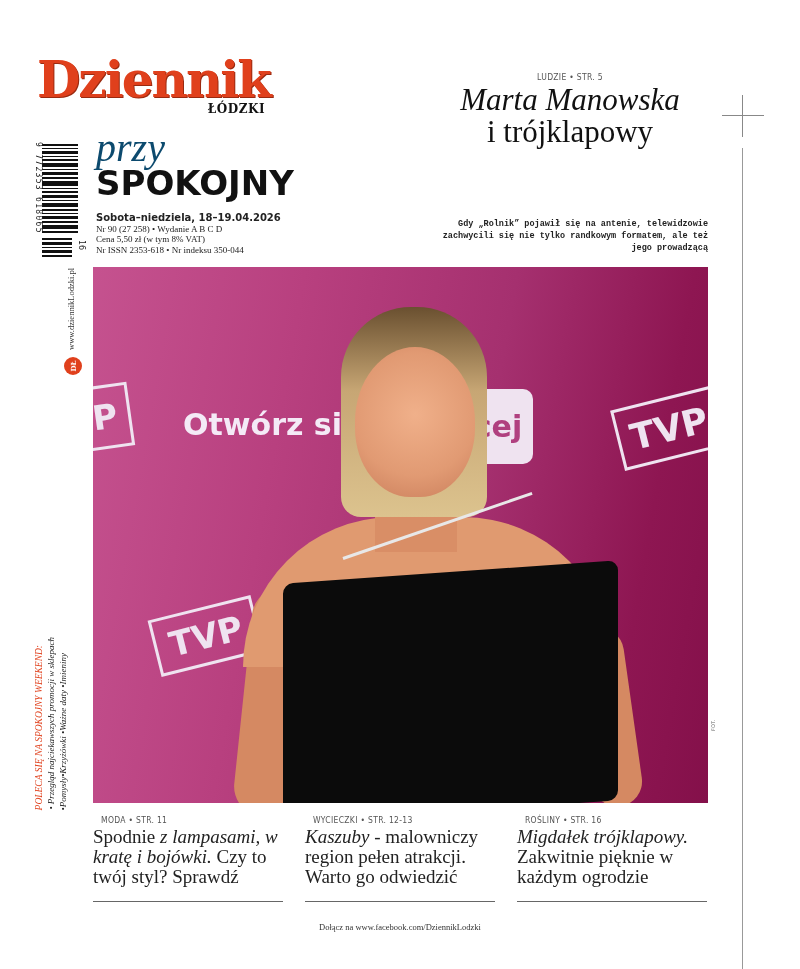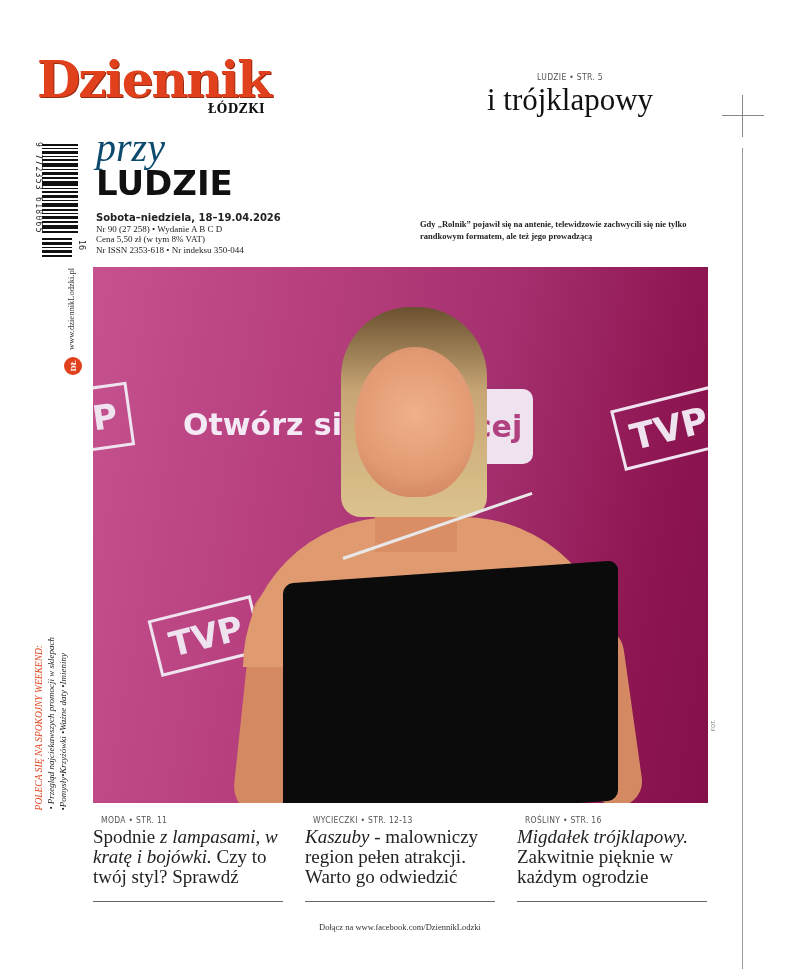--- a/index.html
+++ b/index.html
@@ -31,21 +31,21 @@
   .side-promo .col { position:absolute; bottom:0; writing-mode:vertical-rl; transform:rotate(180deg); white-space:nowrap; font-style:italic; font-size:9px; line-height:11px; }
   .side-promo .c1 { left:0; color:#e0401c; font-size:9.5px; }
   .side-promo .c2 { left:12px; color:#222; }
   .side-promo .c3 { left:24px; color:#222; }
 
   
   .lead { position:absolute; left:420px; top:72px; width:300px; text-align:center; }
   .kicker { font-family:"DejaVu Sans Condensed","DejaVu Sans", sans-serif; font-size:8.5px; color:#555; letter-spacing:0.3px; }
   .lead-title { margin-top:2px; font-size:31px; line-height:32px; color:#111; }
   .lead-title .it { font-style:italic; display:block; }
-  .lead-dek { position:absolute; left:420px; top:218px; width:288px; font-family:Liberation Serif, serif; font-weight:bold; font-size:8.5px; line-height:12px; color:#222; }
+  .lead-dek { position:absolute; left:420px; top:218px; width:288px; text-align:right; font-family:Liberation Mono, monospace; font-weight:bold; font-size:8.5px; line-height:12px; color:#222; }
 
   
   .crop-h { position:absolute; left:722px; top:115px; width:42px; height:1px; background:#888; }
   .crop-v { position:absolute; left:742px; top:95px; width:1px; height:42px; background:#888; }
   .right-rule { position:absolute; left:742px; top:148px; width:1px; height:821px; background:#999; }
 
   
   .photo { position:absolute; left:93px; top:267px; width:615px; height:536px; overflow:hidden;
     background: linear-gradient(100deg, #c5528f 0%, #b8407f 30%, #a5306f 60%, #8e1652 85%, #84104a 100%); }
   .pbrand { position:absolute; color:#f4eaf6; font-family:"DejaVu Sans", sans-serif; font-weight:bold; }
@@ -72,21 +72,21 @@
 </style>
 </head>
 <body>
 
 <div class="logo">
   <div class="logo-main">Dziennik</div>
   <div class="logo-sub">ŁÓDZKI</div>
 </div>
 
 <div class="przy">przy</div>
-<div class="sobocie">LUDZIE</div>
+<div class="sobocie">SPOKOJNY</div>
 
 <div class="meta">
   <div class="m-date">Sobota–niedziela, 18–19.04.2026</div>
   <div>Nr 90 (27 258) • Wydanie A B C D</div>
   <div>Cena 5,50 zł (w tym 8% VAT)</div>
   <div>Nr ISSN 2353-618 • Nr indeksu 350-044</div>
 </div>
 
 <svg class="barcode" viewBox="0 0 36 94" preserveAspectRatio="none">
   <g fill="#111">
@@ -130,20 +130,21 @@
 
 <div class="side-promo">
   <div class="col c1">POLECA SIĘ NA SPOKOJNY WEEKEND:</div>
   <div class="col c2">• Przegląd najciekawszych promocji w sklepach</div>
   <div class="col c3">•Pomysły•Krzyżówki •Ważne daty •Imieniny</div>
 </div>
 
 <div class="lead">
   <div class="kicker">LUDZIE • STR. 5</div>
   <div class="lead-title">
+    <span class="it">Marta Manowska</span>
     <span style="display:block">i trójklapowy</span>
   </div>
 </div>
 <div class="lead-dek">Gdy „Rolnik” pojawił się na antenie, telewidzowie zachwycili się nie tylko randkowym formatem, ale też jego prowadzącą</div>
 
 <div class="crop-h"></div>
 <div class="crop-v"></div>
 <div class="right-rule"></div>
 
 <div class="photo">

